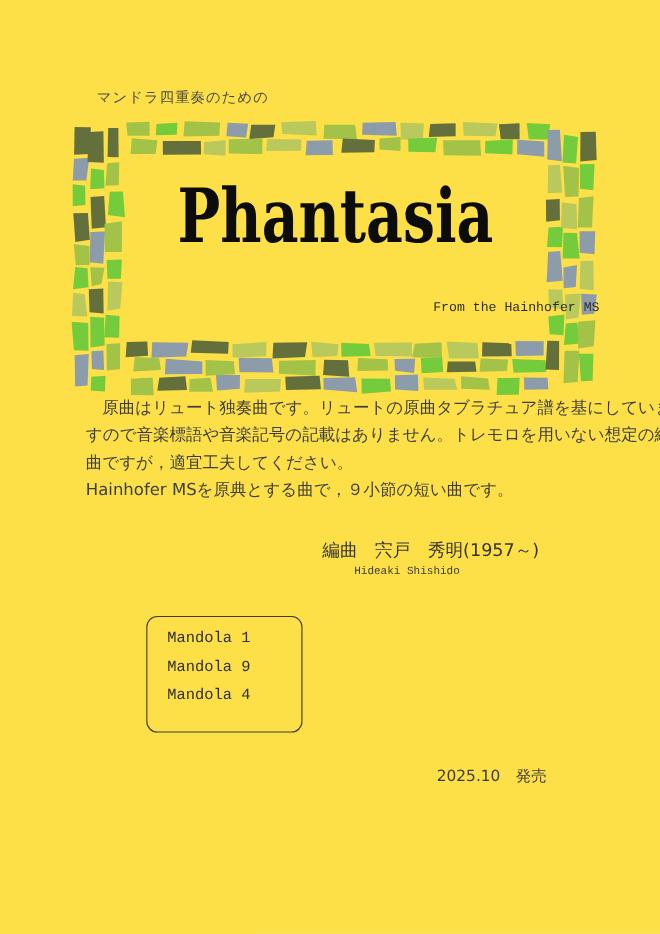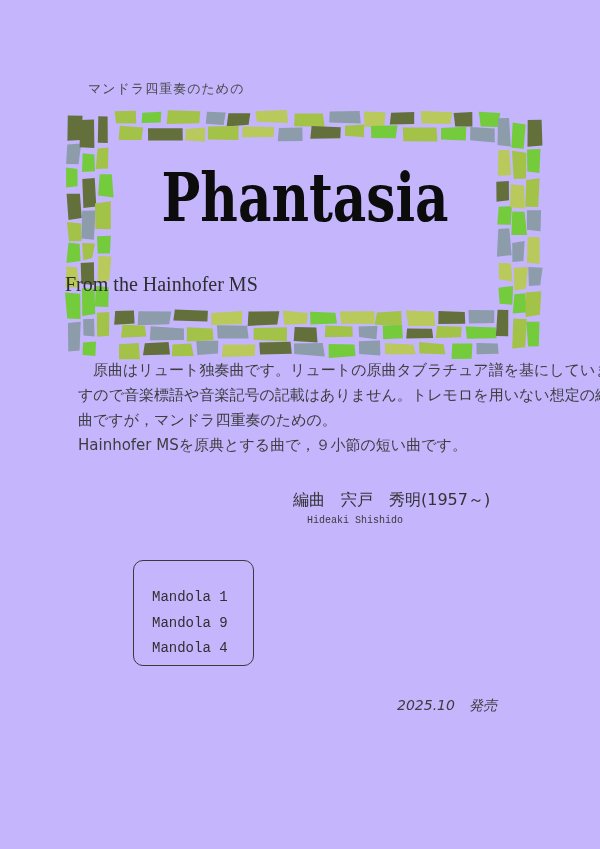--- a/index.html
+++ b/index.html
@@ -1,20 +1,20 @@
 <!DOCTYPE html>
 <html><head>
 <meta charset="utf-8">
 <style>
   html,body{margin:0;padding:0;background:#e8e8e8;}
   .page{
     position:relative;
     width:600px;height:849px;
     margin:0 auto;
-    background:#c4b5fd;
+    background:#fde047;
     overflow:hidden;
     font-family:"DejaVu Sans",sans-serif;
     color:#3b3b3b;
   }
   .series-label{
     position:absolute;left:88px;top:80px;
     font-size:13px;letter-spacing:1px;color:#4a4a4a;
   }
   .title-frame{
     position:absolute;left:65px;top:110px;width:480px;height:250px;
@@ -26,56 +26,56 @@
     font-family:"DejaVu Serif","Liberation Serif",serif;
     font-weight:bold;
     font-size:68px;line-height:70px;
     color:#0c0c0c;
     transform:scaleX(0.76);
     transform-origin:50% 50%;
     white-space:nowrap;
   }
   .piece-subtitle{
     position:absolute;left:0;top:163px;width:100%;
-    text-align:left;
-    font-family:Liberation Serif, serif;
-    font-size:20px;color:#2e2e2e;
+    text-align:right;
+    font-family:Liberation Mono, monospace;
+    font-size:12px;color:#2e2e2e;
     white-space:nowrap;
   }
   .description{
     position:absolute;left:78px;top:358px;width:475px;
     font-size:15px;line-height:25px;color:#3d3d3d;
   }
   .description .line{white-space:nowrap;}
   .credits{
     position:absolute;left:293px;top:490px;width:280px;
     font-size:16px;color:#333333;
   }
   .credit-row{height:27px;white-space:nowrap;}
   .credit-row .role{margin-right:16px;}
   .credit-name{font-family:"Liberation Mono","DejaVu Sans Mono",monospace;}
   .romanized{
-    margin-left:14px;margin-top:-2px;
+    margin-left:29px;margin-top:-2px;
     font-family:"Liberation Mono","DejaVu Sans Mono",monospace;
     font-size:10px;color:#3a3a3a;
   }
   .instrumentation-box{
-    position:absolute;left:133px;top:560px;width:121px;height:106px;
+    position:absolute;left:133px;top:560px;width:142px;height:106px;
     border:1.4px solid #3a3a3a;border-radius:10px;
     box-sizing:border-box;
-    padding:24px 0 0 18px;
+    padding:8px 0 0 18px;
   }
   .part-item{
     font-family:"Liberation Mono","DejaVu Sans Mono",monospace;
     font-size:14px;line-height:25.5px;color:#2f2f2f;
     white-space:nowrap;
   }
   .release-date{
     position:absolute;left:397px;top:697px;
-    font-size:14px;color:#3d3d3d;white-space:nowrap;font-style:italic;
+    font-size:14px;color:#3d3d3d;white-space:nowrap;
   }
 </style>
 </head>
 <body>
 
 <div class="page">
 
   <div class="series-label">マンドラ四重奏のための</div>
 
   <div class="title-frame">
@@ -193,21 +193,21 @@
         <polygon points="460.5,182.4 476.3,181.2 474.8,204.7 460.6,206.9" fill="#a3c248"></polygon>
         <polygon points="461.3,211.7 474.5,211.7 473.8,236.2 463.1,236.6" fill="#74cb3c"></polygon>
       </svg>
     <div class="piece-title">Phantasia</div>
     <div class="piece-subtitle">From the Hainhofer MS</div>
   </div>
 
   <div class="description">
     <div class="line">　原曲はリュート独奏曲です。リュートの原曲タブラチュア譜を基にしていま</div>
     <div class="line">すので音楽標語や音楽記号の記載はありません。トレモロを用いない想定の編</div>
-    <div class="line">曲ですが，マンドラ四重奏のための。</div>
+    <div class="line">曲ですが，適宜工夫してください。</div>
     <div class="line">Hainhofer MSを原典とする曲で，９小節の短い曲です。</div>
   </div>
 
   <div class="credits">
     <div class="credit-row">
       <span class="role">編曲</span><span>宍戸　秀明(1957～)</span>
     </div>
     <div class="romanized">Hideaki Shishido</div>
   </div>
 

